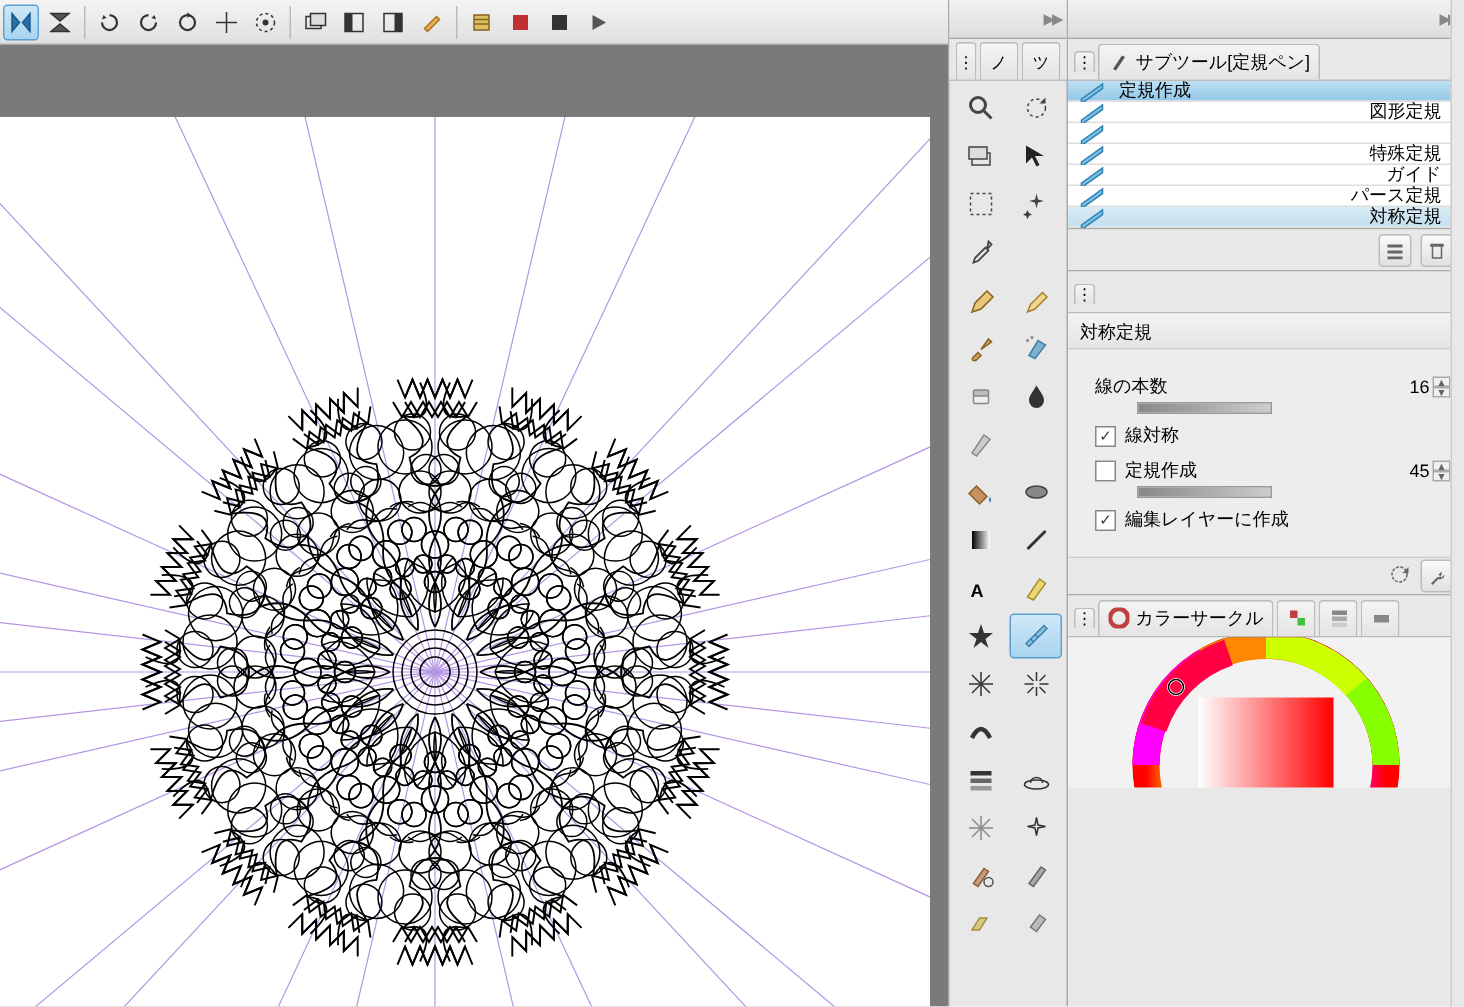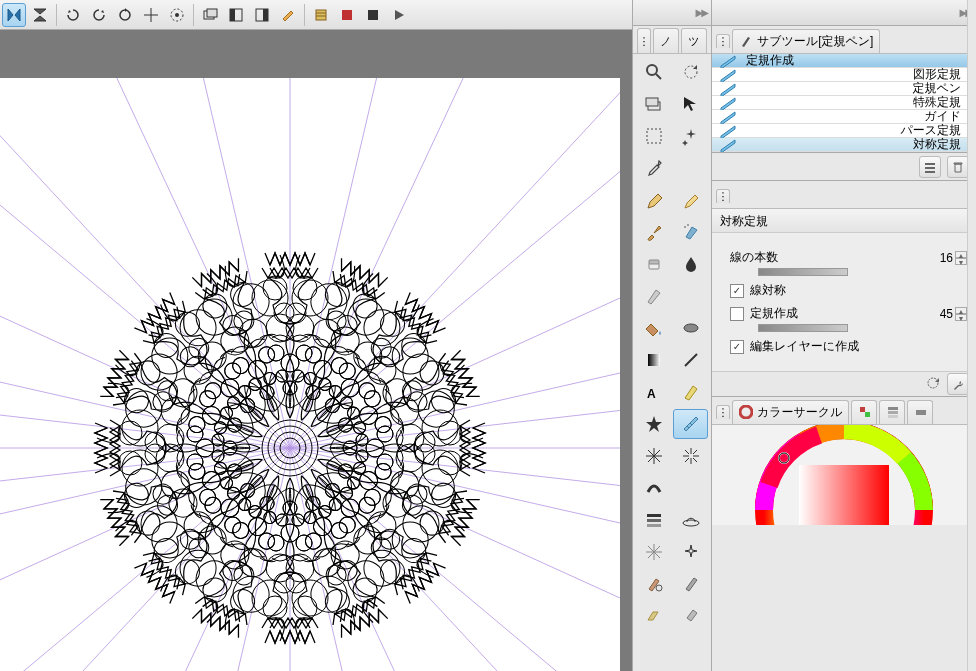--- a/index.html
+++ b/index.html
@@ -487,21 +487,20 @@
       <div class="subtool-item">
         <svg class="subtool-icon">
             <path d="M1 12l14-10v3l-14 10z" fill="#78c0e8" stroke="#3080b0"></path>
           </svg>
         <span class="subtool-label">図形定規</span>
       </div>
       <div class="subtool-item">
         <svg class="subtool-icon">
             <path d="M1 12l14-10v3l-14 10z" fill="#78c0e8" stroke="#3080b0"></path>
           </svg>
-        <span class="subtool-label">定規ペン</span>
       </div>
       <div class="subtool-item">
         <svg class="subtool-icon">
             <path d="M1 12l14-10v3l-14 10z" fill="#78c0e8" stroke="#3080b0"></path>
           </svg>
         <span class="subtool-label">特殊定規</span>
       </div>
       <div class="subtool-item">
         <svg class="subtool-icon">
             <path d="M1 12l14-10v3l-14 10z" fill="#78c0e8" stroke="#3080b0"></path>

